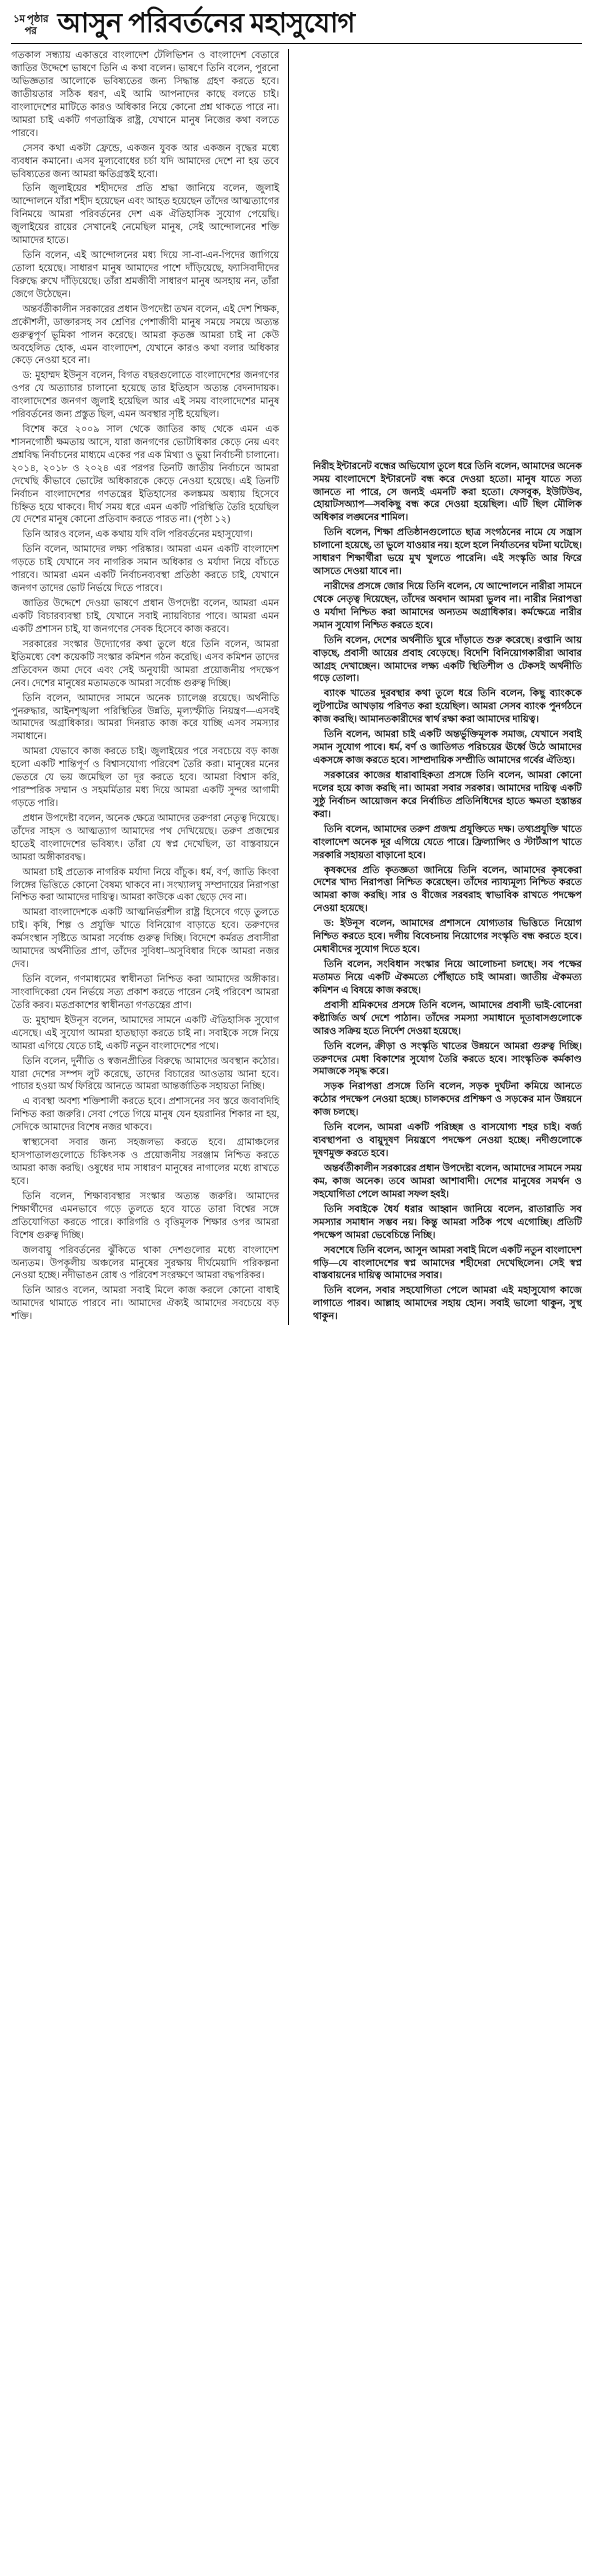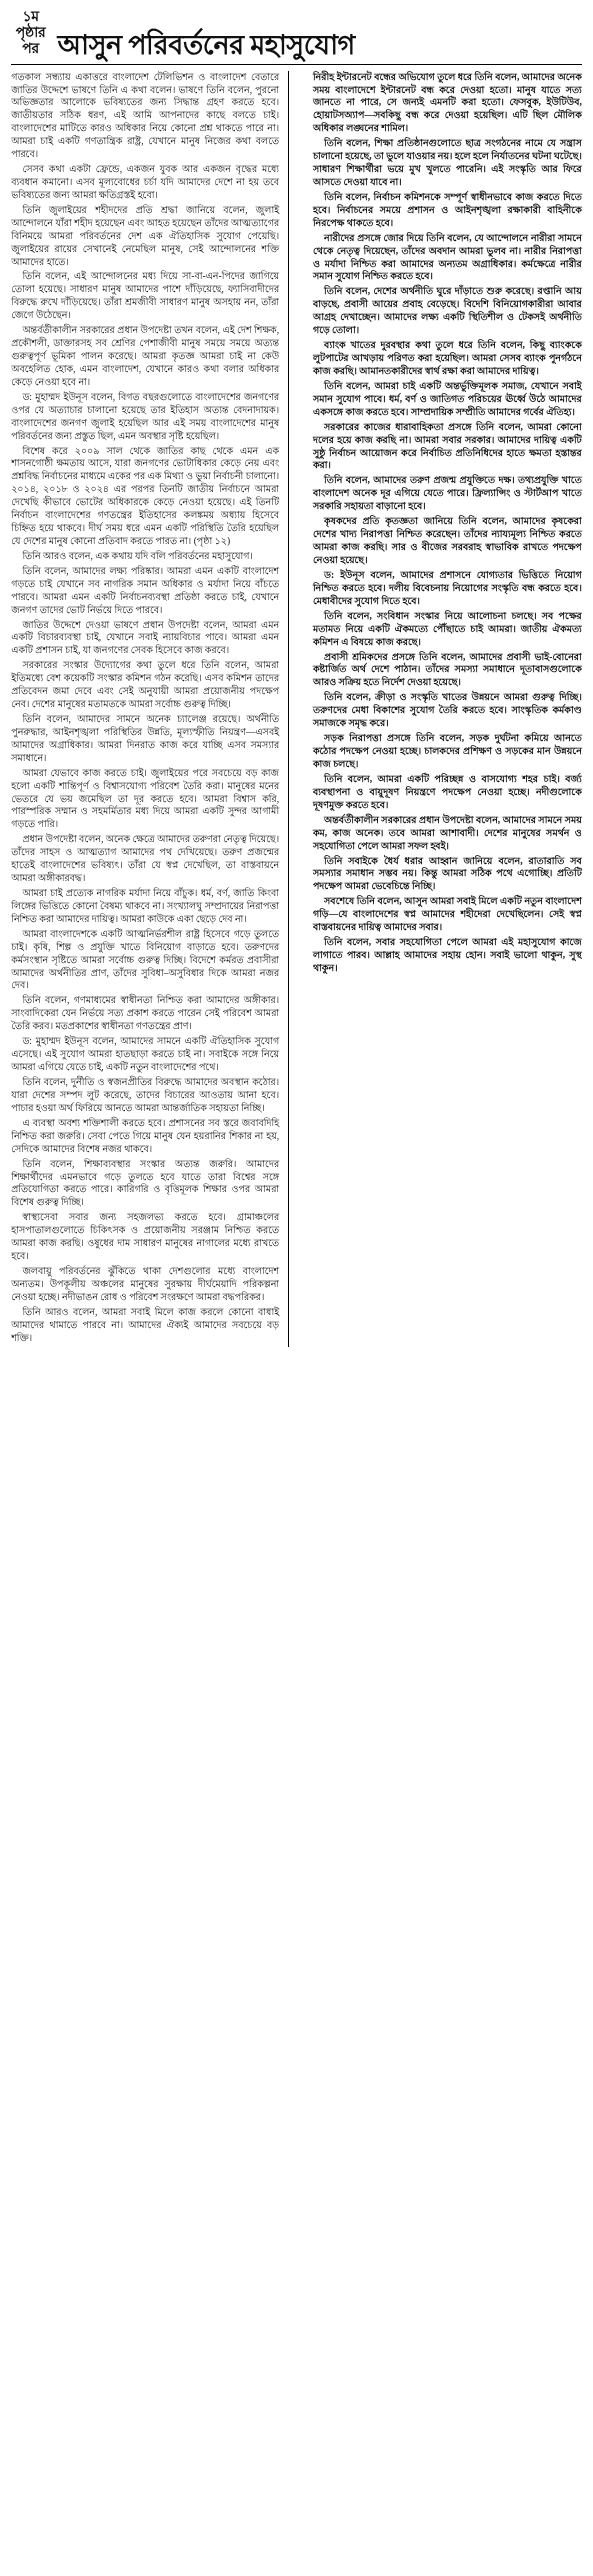--- a/index.html
+++ b/index.html
@@ -20,40 +20,40 @@
   }
   .headline-row {
     display: flex;
     align-items: flex-end;
     gap: 7.4px;
     border-bottom: 1.9px solid #000;
     padding-bottom: 3.7px;
     margin-bottom: 5.6px;
   }
   .jump-label {
-    font-size: 14px;
+    font-size: 10px;
     line-height: 1.15;
     font-weight: bold;
     width: 39px;
     text-align: center;
     padding-bottom: 2.8px;
     letter-spacing: -0.2px;
   }
   .headline {
     font-size: 27px;
     font-weight: bold;
     letter-spacing: -0.4px;
     line-height: 1.1;
     flex: 1;
     white-space: nowrap;
   }
   .columns {
     display: flex;
     gap: 16px;
-    align-items: flex-start;
+    align-items: flex-end;
   }
   .col {
     box-sizing: border-box;
     width: 50%;
     font-size: 9.5px;
     line-height: 1.36;
     text-align: justify;
     text-justify: inter-word;
     hyphens: none;
   }
@@ -98,30 +98,29 @@
       <p>সরকারের সংস্কার উদ্যোগের কথা তুলে ধরে তিনি বলেন, আমরা ইতিমধ্যে বেশ কয়েকটি সংস্কার কমিশন গঠন করেছি। এসব কমিশন তাদের প্রতিবেদন জমা দেবে এবং সেই অনুযায়ী আমরা প্রয়োজনীয় পদক্ষেপ নেব। দেশের মানুষের মতামতকে আমরা সর্বোচ্চ গুরুত্ব দিচ্ছি।</p>
       <p>তিনি বলেন, আমাদের সামনে অনেক চ্যালেঞ্জ রয়েছে। অর্থনীতি পুনরুদ্ধার, আইনশৃঙ্খলা পরিস্থিতির উন্নতি, মূল্যস্ফীতি নিয়ন্ত্রণ—এসবই আমাদের অগ্রাধিকার। আমরা দিনরাত কাজ করে যাচ্ছি এসব সমস্যার সমাধানে।</p>
       <p>আমরা যেভাবে কাজ করতে চাই। জুলাইয়ের পরে সবচেয়ে বড় কাজ হলো একটি শান্তিপূর্ণ ও বিশ্বাসযোগ্য পরিবেশ তৈরি করা। মানুষের মনের ভেতরে যে ভয় জমেছিল তা দূর করতে হবে। আমরা বিশ্বাস করি, পারস্পরিক সম্মান ও সহমর্মিতার মধ্য দিয়ে আমরা একটি সুন্দর আগামী গড়তে পারি।</p>
       <p>প্রধান উপদেষ্টা বলেন, অনেক ক্ষেত্রে আমাদের তরুণরা নেতৃত্ব দিয়েছে। তাঁদের সাহস ও আত্মত্যাগ আমাদের পথ দেখিয়েছে। তরুণ প্রজন্মের হাতেই বাংলাদেশের ভবিষ্যৎ। তাঁরা যে স্বপ্ন দেখেছিল, তা বাস্তবায়নে আমরা অঙ্গীকারবদ্ধ।</p>
       <p>আমরা চাই প্রত্যেক নাগরিক মর্যাদা নিয়ে বাঁচুক। ধর্ম, বর্ণ, জাতি কিংবা লিঙ্গের ভিত্তিতে কোনো বৈষম্য থাকবে না। সংখ্যালঘু সম্প্রদায়ের নিরাপত্তা নিশ্চিত করা আমাদের দায়িত্ব। আমরা কাউকে একা ছেড়ে দেব না।</p>
       <p>আমরা বাংলাদেশকে একটি আত্মনির্ভরশীল রাষ্ট্র হিসেবে গড়ে তুলতে চাই। কৃষি, শিল্প ও প্রযুক্তি খাতে বিনিয়োগ বাড়াতে হবে। তরুণদের কর্মসংস্থান সৃষ্টিতে আমরা সর্বোচ্চ গুরুত্ব দিচ্ছি। বিদেশে কর্মরত প্রবাসীরা আমাদের অর্থনীতির প্রাণ, তাঁদের সুবিধা–অসুবিধার দিকে আমরা নজর দেব।</p>
       <p>তিনি বলেন, গণমাধ্যমের স্বাধীনতা নিশ্চিত করা আমাদের অঙ্গীকার। সাংবাদিকেরা যেন নির্ভয়ে সত্য প্রকাশ করতে পারেন সেই পরিবেশ আমরা তৈরি করব। মতপ্রকাশের স্বাধীনতা গণতন্ত্রের প্রাণ।</p>
       <p>ড: মুহাম্মদ ইউনূস বলেন, আমাদের সামনে একটি ঐতিহাসিক সুযোগ এসেছে। এই সুযোগ আমরা হাতছাড়া করতে চাই না। সবাইকে সঙ্গে নিয়ে আমরা এগিয়ে যেতে চাই, একটি নতুন বাংলাদেশের পথে।</p>
       <p>তিনি বলেন, দুর্নীতি ও স্বজনপ্রীতির বিরুদ্ধে আমাদের অবস্থান কঠোর। যারা দেশের সম্পদ লুট করেছে, তাদের বিচারের আওতায় আনা হবে। পাচার হওয়া অর্থ ফিরিয়ে আনতে আমরা আন্তর্জাতিক সহায়তা নিচ্ছি।</p>
       <p>এ ব্যবস্থা অবশ্য শক্তিশালী করতে হবে। প্রশাসনের সব স্তরে জবাবদিহি নিশ্চিত করা জরুরি। সেবা পেতে গিয়ে মানুষ যেন হয়রানির শিকার না হয়, সেদিকে আমাদের বিশেষ নজর থাকবে।</p>
+      <p>স্বাস্থ্যসেবা সবার জন্য সহজলভ্য করতে হবে। গ্রামাঞ্চলের হাসপাতালগুলোতে চিকিৎসক ও প্রয়োজনীয় সরঞ্জাম নিশ্চিত করতে আমরা কাজ করছি। ওষুধের দাম সাধারণ মানুষের নাগালের মধ্যে রাখতে হবে।</p>
       <p>তিনি বলেন, শিক্ষাব্যবস্থার সংস্কার অত্যন্ত জরুরি। আমাদের শিক্ষার্থীদের এমনভাবে গড়ে তুলতে হবে যাতে তারা বিশ্বের সঙ্গে প্রতিযোগিতা করতে পারে। কারিগরি ও বৃত্তিমূলক শিক্ষার ওপর আমরা বিশেষ গুরুত্ব দিচ্ছি।</p>
-      <p>স্বাস্থ্যসেবা সবার জন্য সহজলভ্য করতে হবে। গ্রামাঞ্চলের হাসপাতালগুলোতে চিকিৎসক ও প্রয়োজনীয় সরঞ্জাম নিশ্চিত করতে আমরা কাজ করছি। ওষুধের দাম সাধারণ মানুষের নাগালের মধ্যে রাখতে হবে।</p>
       <p>জলবায়ু পরিবর্তনের ঝুঁকিতে থাকা দেশগুলোর মধ্যে বাংলাদেশ অন্যতম। উপকূলীয় অঞ্চলের মানুষের সুরক্ষায় দীর্ঘমেয়াদি পরিকল্পনা নেওয়া হচ্ছে। নদীভাঙন রোধ ও পরিবেশ সংরক্ষণে আমরা বদ্ধপরিকর।</p>
       <p>তিনি আরও বলেন, আমরা সবাই মিলে কাজ করলে কোনো বাধাই আমাদের থামাতে পারবে না। আমাদের ঐক্যই আমাদের সবচেয়ে বড় শক্তি।</p>
     </div>
 
     <div class="col right">
       <p class="first">নিরীহ ইন্টারনেট বন্ধের অভিযোগ তুলে ধরে তিনি বলেন, আমাদের অনেক সময় বাংলাদেশে ইন্টারনেট বন্ধ করে দেওয়া হতো। মানুষ যাতে সত্য জানতে না পারে, সে জন্যই এমনটি করা হতো। ফেসবুক, ইউটিউব, হোয়াটসঅ্যাপ—সবকিছু বন্ধ করে দেওয়া হয়েছিল। এটি ছিল মৌলিক অধিকার লঙ্ঘনের শামিল।</p>
       <p>তিনি বলেন, শিক্ষা প্রতিষ্ঠানগুলোতে ছাত্র সংগঠনের নামে যে সন্ত্রাস চালানো হয়েছে, তা ভুলে যাওয়ার নয়। হলে হলে নির্যাতনের ঘটনা ঘটেছে। সাধারণ শিক্ষার্থীরা ভয়ে মুখ খুলতে পারেনি। এই সংস্কৃতি আর ফিরে আসতে দেওয়া যাবে না।</p>
-      <p>তিনি বলেন, নির্বাচন কমিশনকে সম্পূর্ণ স্বাধীনভাবে কাজ করতে দিতে হবে। নির্বাচনের সময়ে প্রশাসন ও আইনশৃঙ্খলা রক্ষাকারী বাহিনীকে নিরপেক্ষ থাকতে হবে।</p>
       <p>নারীদের প্রসঙ্গে জোর দিয়ে তিনি বলেন, যে আন্দোলনে নারীরা সামনে থেকে নেতৃত্ব দিয়েছেন, তাঁদের অবদান আমরা ভুলব না। নারীর নিরাপত্তা ও মর্যাদা নিশ্চিত করা আমাদের অন্যতম অগ্রাধিকার। কর্মক্ষেত্রে নারীর সমান সুযোগ নিশ্চিত করতে হবে।</p>
       <p>তিনি বলেন, দেশের অর্থনীতি ঘুরে দাঁড়াতে শুরু করেছে। রপ্তানি আয় বাড়ছে, প্রবাসী আয়ের প্রবাহ বেড়েছে। বিদেশি বিনিয়োগকারীরা আবার আগ্রহ দেখাচ্ছেন। আমাদের লক্ষ্য একটি স্থিতিশীল ও টেকসই অর্থনীতি গড়ে তোলা।</p>
       <p>ব্যাংক খাতের দুরবস্থার কথা তুলে ধরে তিনি বলেন, কিছু ব্যাংককে লুটপাটের আখড়ায় পরিণত করা হয়েছিল। আমরা সেসব ব্যাংক পুনর্গঠনে কাজ করছি। আমানতকারীদের স্বার্থ রক্ষা করা আমাদের দায়িত্ব।</p>
       <p>তিনি বলেন, আমরা চাই একটি অন্তর্ভুক্তিমূলক সমাজ, যেখানে সবাই সমান সুযোগ পাবে। ধর্ম, বর্ণ ও জাতিগত পরিচয়ের ঊর্ধ্বে উঠে আমাদের একসঙ্গে কাজ করতে হবে। সাম্প্রদায়িক সম্প্রীতি আমাদের গর্বের ঐতিহ্য।</p>
       <p>সরকারের কাজের ধারাবাহিকতা প্রসঙ্গে তিনি বলেন, আমরা কোনো দলের হয়ে কাজ করছি না। আমরা সবার সরকার। আমাদের দায়িত্ব একটি সুষ্ঠু নির্বাচন আয়োজন করে নির্বাচিত প্রতিনিধিদের হাতে ক্ষমতা হস্তান্তর করা।</p>
       <p>তিনি বলেন, আমাদের তরুণ প্রজন্ম প্রযুক্তিতে দক্ষ। তথ্যপ্রযুক্তি খাতে বাংলাদেশ অনেক দূর এগিয়ে যেতে পারে। ফ্রিল্যান্সিং ও স্টার্টআপ খাতে সরকারি সহায়তা বাড়ানো হবে।</p>
       <p>কৃষকদের প্রতি কৃতজ্ঞতা জানিয়ে তিনি বলেন, আমাদের কৃষকেরা দেশের খাদ্য নিরাপত্তা নিশ্চিত করেছেন। তাঁদের ন্যায্যমূল্য নিশ্চিত করতে আমরা কাজ করছি। সার ও বীজের সরবরাহ স্বাভাবিক রাখতে পদক্ষেপ নেওয়া হয়েছে।</p>
       <p>ড: ইউনূস বলেন, আমাদের প্রশাসনে যোগ্যতার ভিত্তিতে নিয়োগ নিশ্চিত করতে হবে। দলীয় বিবেচনায় নিয়োগের সংস্কৃতি বন্ধ করতে হবে। মেধাবীদের সুযোগ দিতে হবে।</p>
       <p>তিনি বলেন, সংবিধান সংস্কার নিয়ে আলোচনা চলছে। সব পক্ষের মতামত নিয়ে একটি ঐকমত্যে পৌঁছাতে চাই আমরা। জাতীয় ঐকমত্য কমিশন এ বিষয়ে কাজ করছে।</p>
       <p>প্রবাসী শ্রমিকদের প্রসঙ্গে তিনি বলেন, আমাদের প্রবাসী ভাই-বোনেরা কষ্টার্জিত অর্থ দেশে পাঠান। তাঁদের সমস্যা সমাধানে দূতাবাসগুলোকে আরও সক্রিয় হতে নির্দেশ দেওয়া হয়েছে।</p>

